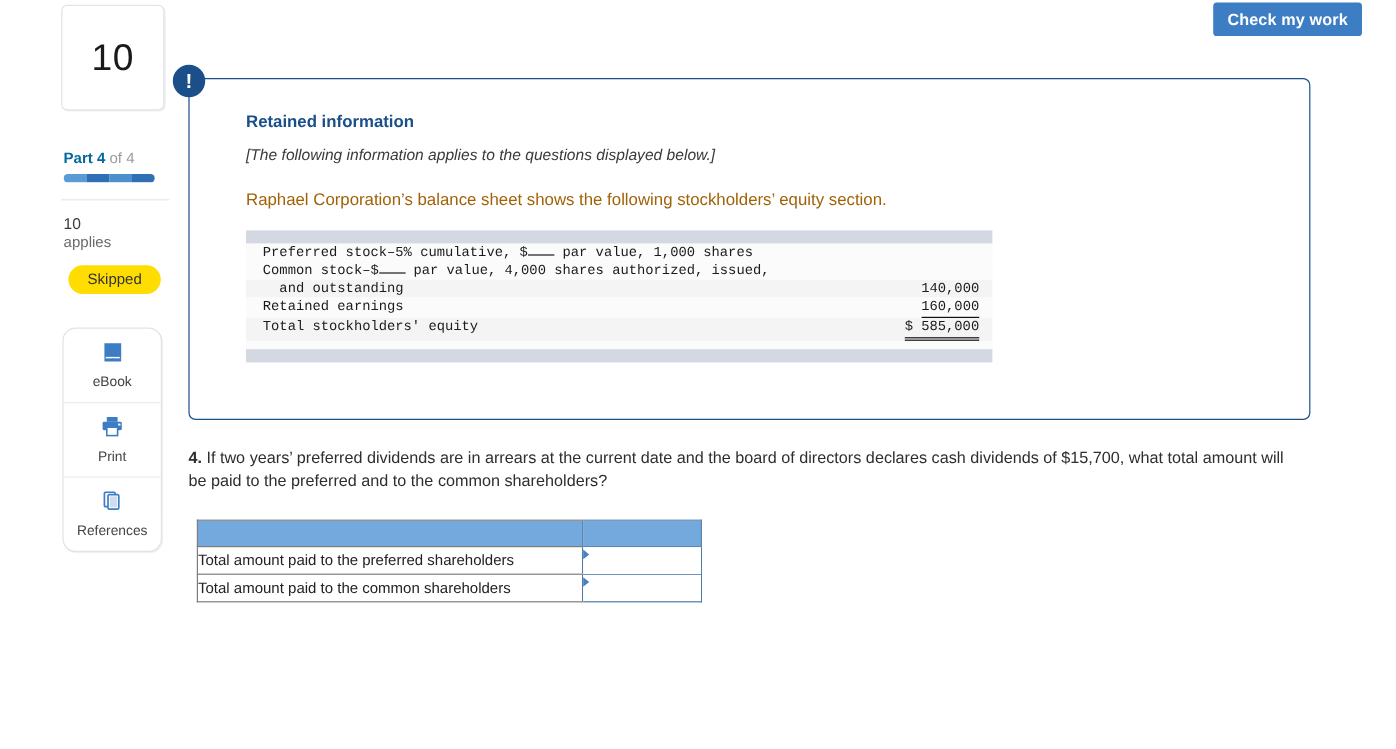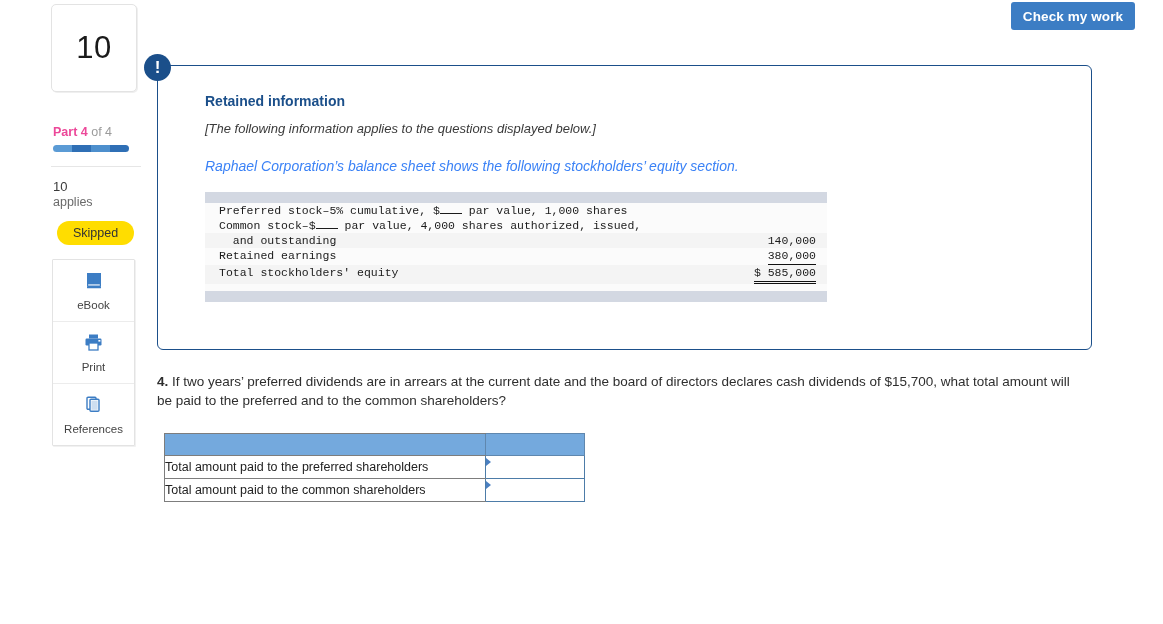--- a/index.html
+++ b/index.html
@@ -51,21 +51,21 @@
     letter-spacing: .5px;
   }
   #part-label {
     margin-top: 33px;
     font-size: 12.5px;
     color: #9b9b9b;
     text-align: left;
     padding-left: 2px;
     white-space: nowrap;
   }
-  #part-label b { color: #ec4899; font-weight: bold; }
+  #part-label b { color: #0369a1; font-weight: bold; }
   #progress {
     margin-top: 6px; margin-left: 2px;
     width: 76px; height: 7px;
     border-radius: 4px;
     overflow: hidden;
     display: flex;
   }
   #progress span { height: 100%; display: block; flex: 1 1 25%; }
   #progress span:nth-child(1) { background: #5b9bd5; }
   #progress span:nth-child(2) { background: #2f6fb5; }
@@ -86,24 +86,24 @@
   #skipped-badge {
     margin-top: 11px; margin-left: 6px;
     display: inline-block;
     background: #ffdd00;
     color: #333;
     border-radius: 13px;
     padding: 5px 16px;
     font-size: 12.5px;
   }
   #tools {
-    margin-top: 14px; margin-left: 1px;
+    margin-top: 28px; margin-left: 1px;
     width: 81px;
     border: 1px solid #e3e3e3;
-    border-radius: 1px;
+    border-radius: 11px;
     background: #fff;
     box-shadow: 1px 1px 0 0 #f1f1f1;
   }
   .tool {
     height: 61px;
     display: flex; flex-direction: column;
     align-items: center; justify-content: center;
     gap: 5px;
     cursor: pointer;
   }
@@ -134,21 +134,21 @@
   #req-title {
     position: absolute; left: 47px; top: 27px;
     font-size: 14px; font-weight: bold; color: #1b4f8a;
   }
   #req-sub {
     position: absolute; left: 47px; top: 55px;
     font-size: 13px; font-style: italic; color: #3a3a3a;
   }
   #req-body {
     position: absolute; left: 47px; top: 92px;
-    font-size: 14px; color: #3b82f6; font-style: italic;
+    font-size: 14px; color: #a16207;
   }
 
   
   #bs {
     position: absolute;
     left: 47px; top: 126px;
     width: 622px;
     font-family: "Liberation Mono", "DejaVu Sans Mono", monospace;
     font-size: 11.5px;
     color: #1b1b1b;
@@ -322,21 +322,21 @@
       <div class="bs-desc"><span>Common stock–$</span><span class="blank"></span><span> par value, 4,000 shares authorized, issued,</span></div>
       <div class="bs-amt"></div>
     </div>
     <div class="bs-row alt">
       <div class="bs-desc">  and outstanding</div>
       <div class="bs-amt">140,000</div>
     </div>
 
     <div class="bs-row plain">
       <div class="bs-desc">Retained earnings</div>
-      <div class="bs-amt"><span class="u-single">380,000</span></div>
+      <div class="bs-amt"><span class="u-single">160,000</span></div>
     </div>
 
     <div class="bs-row alt">
       <div class="bs-desc">Total stockholders' equity</div>
       <div class="bs-amt"><span class="u-double">$ 585,000</span></div>
     </div>
 
     <div style="height:7px;background:#fbfbfb;"></div>
     <div class="bs-band"></div>
   </div>

